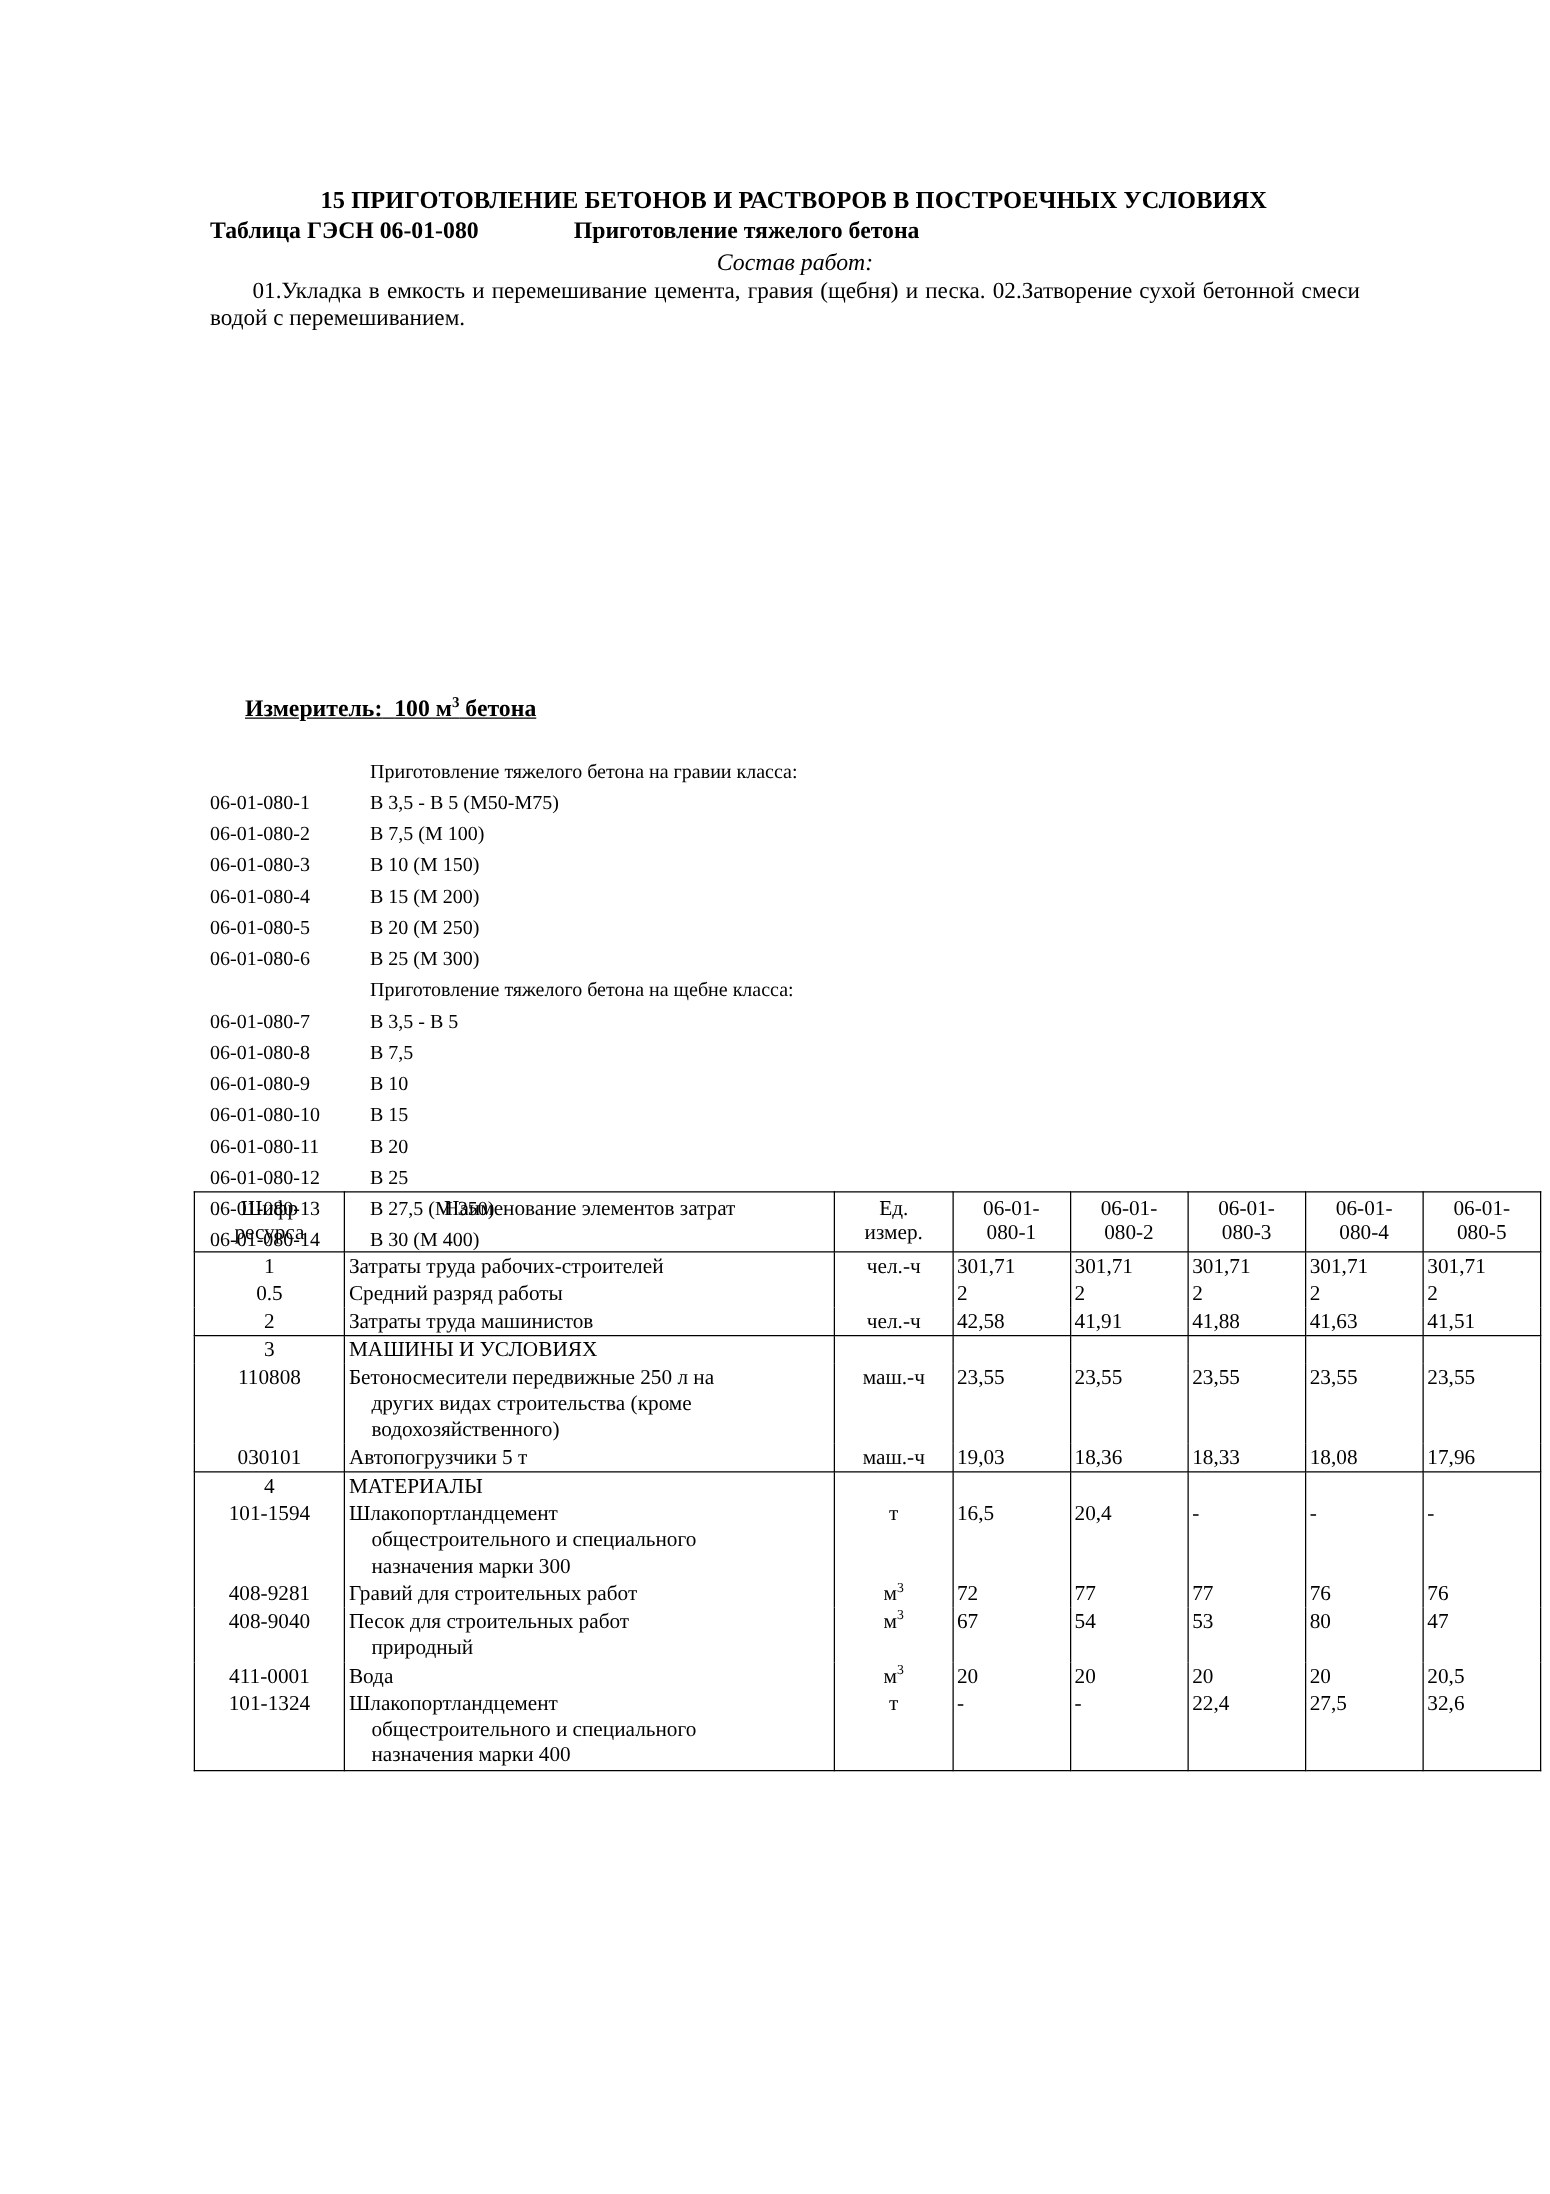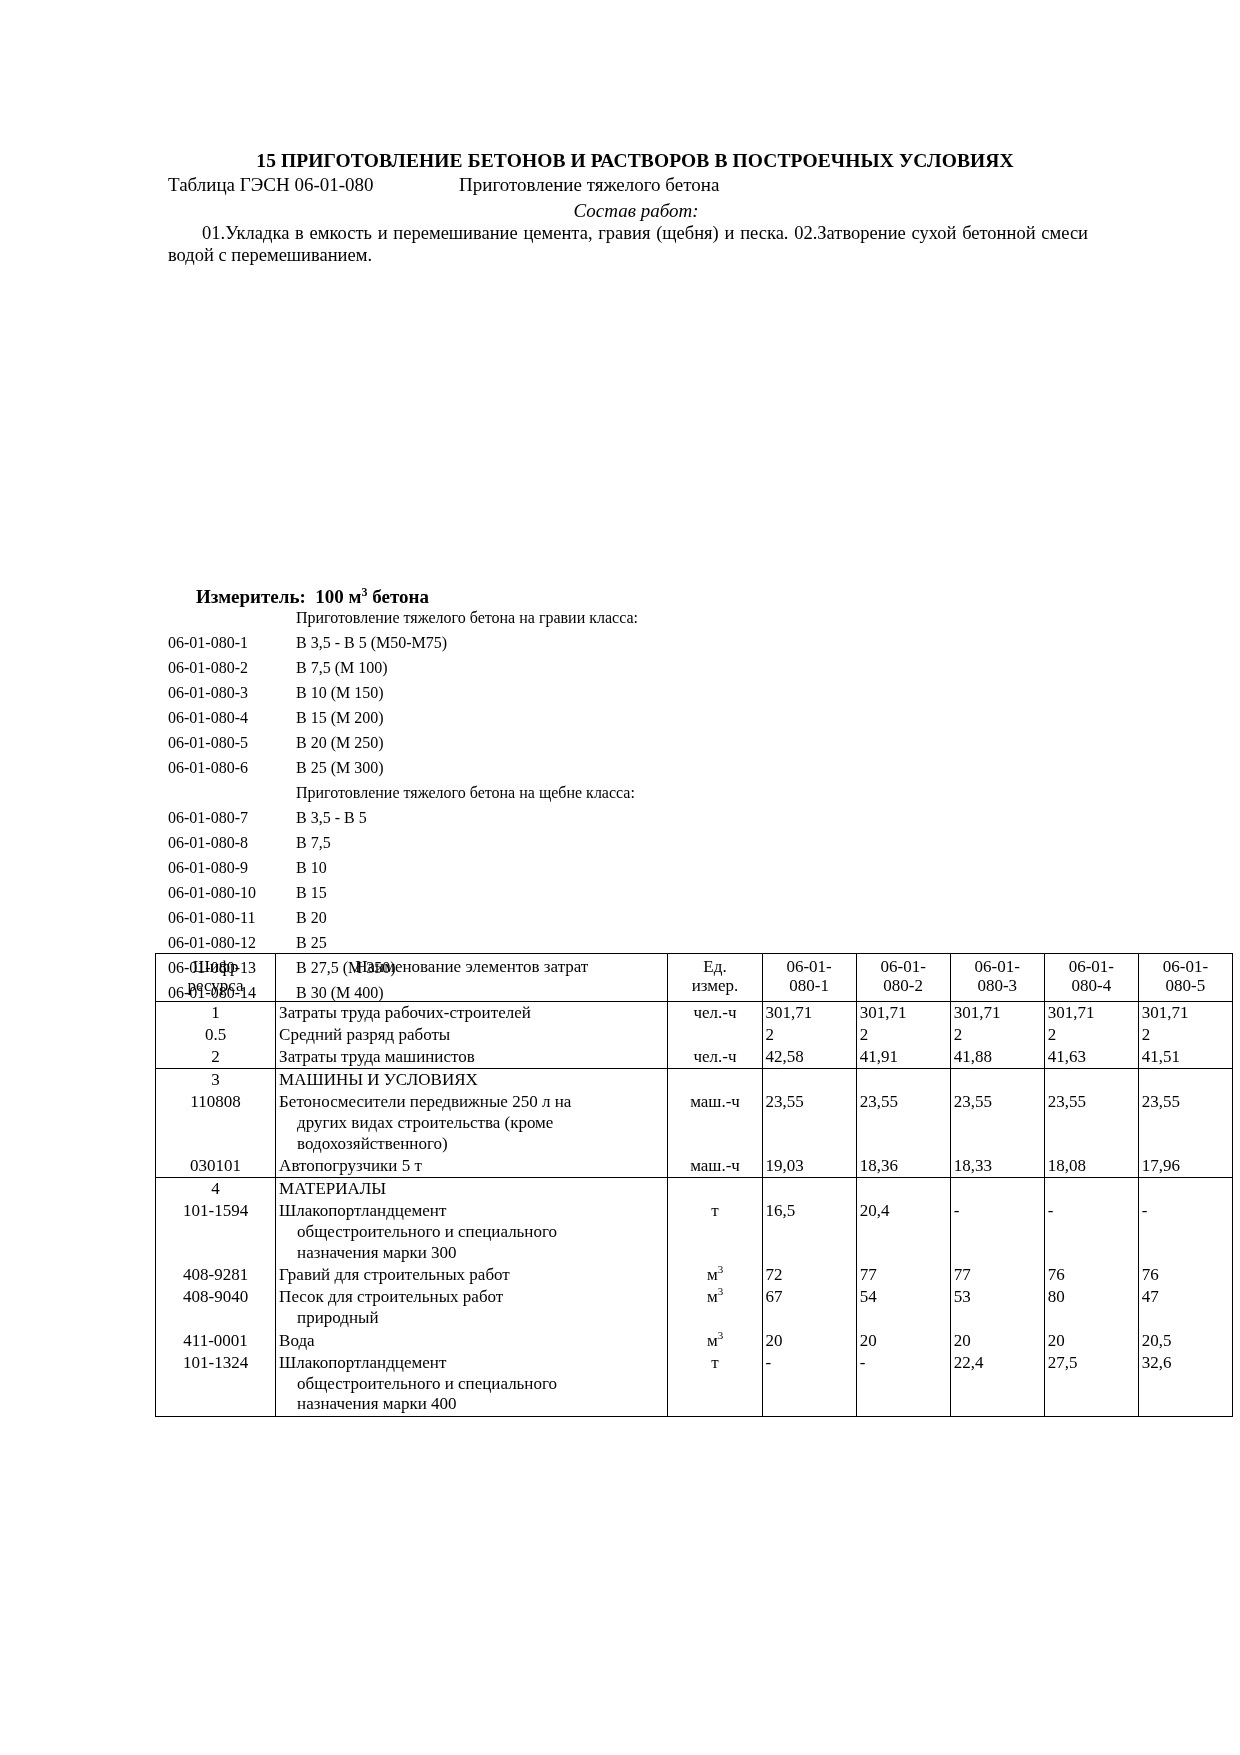--- a/index.html
+++ b/index.html
@@ -33,21 +33,21 @@
     font-size: 19.5px;
     font-weight: bold;
     text-align: center;
     letter-spacing: 0.1px;
     white-space: nowrap;
     margin: 0 0 2px 0;
     padding-left: 14px;
   }
   .table-line {
     font-size: 19px;
-    font-weight: normal;
+    font-weight: bold;
     margin: 0 0 2px 0;
     position: relative;
     height: 24px;
   }
   .table-line .tl-left {
     position: absolute;
     left: 0;
     top: 0;
   }
   .table-line .tl-right {
@@ -67,23 +67,24 @@
     text-align: justify;
     line-height: 1.18;
     text-indent: 34px;
     margin: 0;
   }
 
   
   .measure {
     position: absolute;
     left: 196px;
-    top: 586px;
+    top: 557px;
     font-size: 19px;
     font-weight: bold;
+    text-decoration: underline;
   }
   .measure sup {
     font-size: 12px;
     vertical-align: super;
     line-height: 0;
   }
 
   .codelist {
     position: absolute;
     left: 168px;

